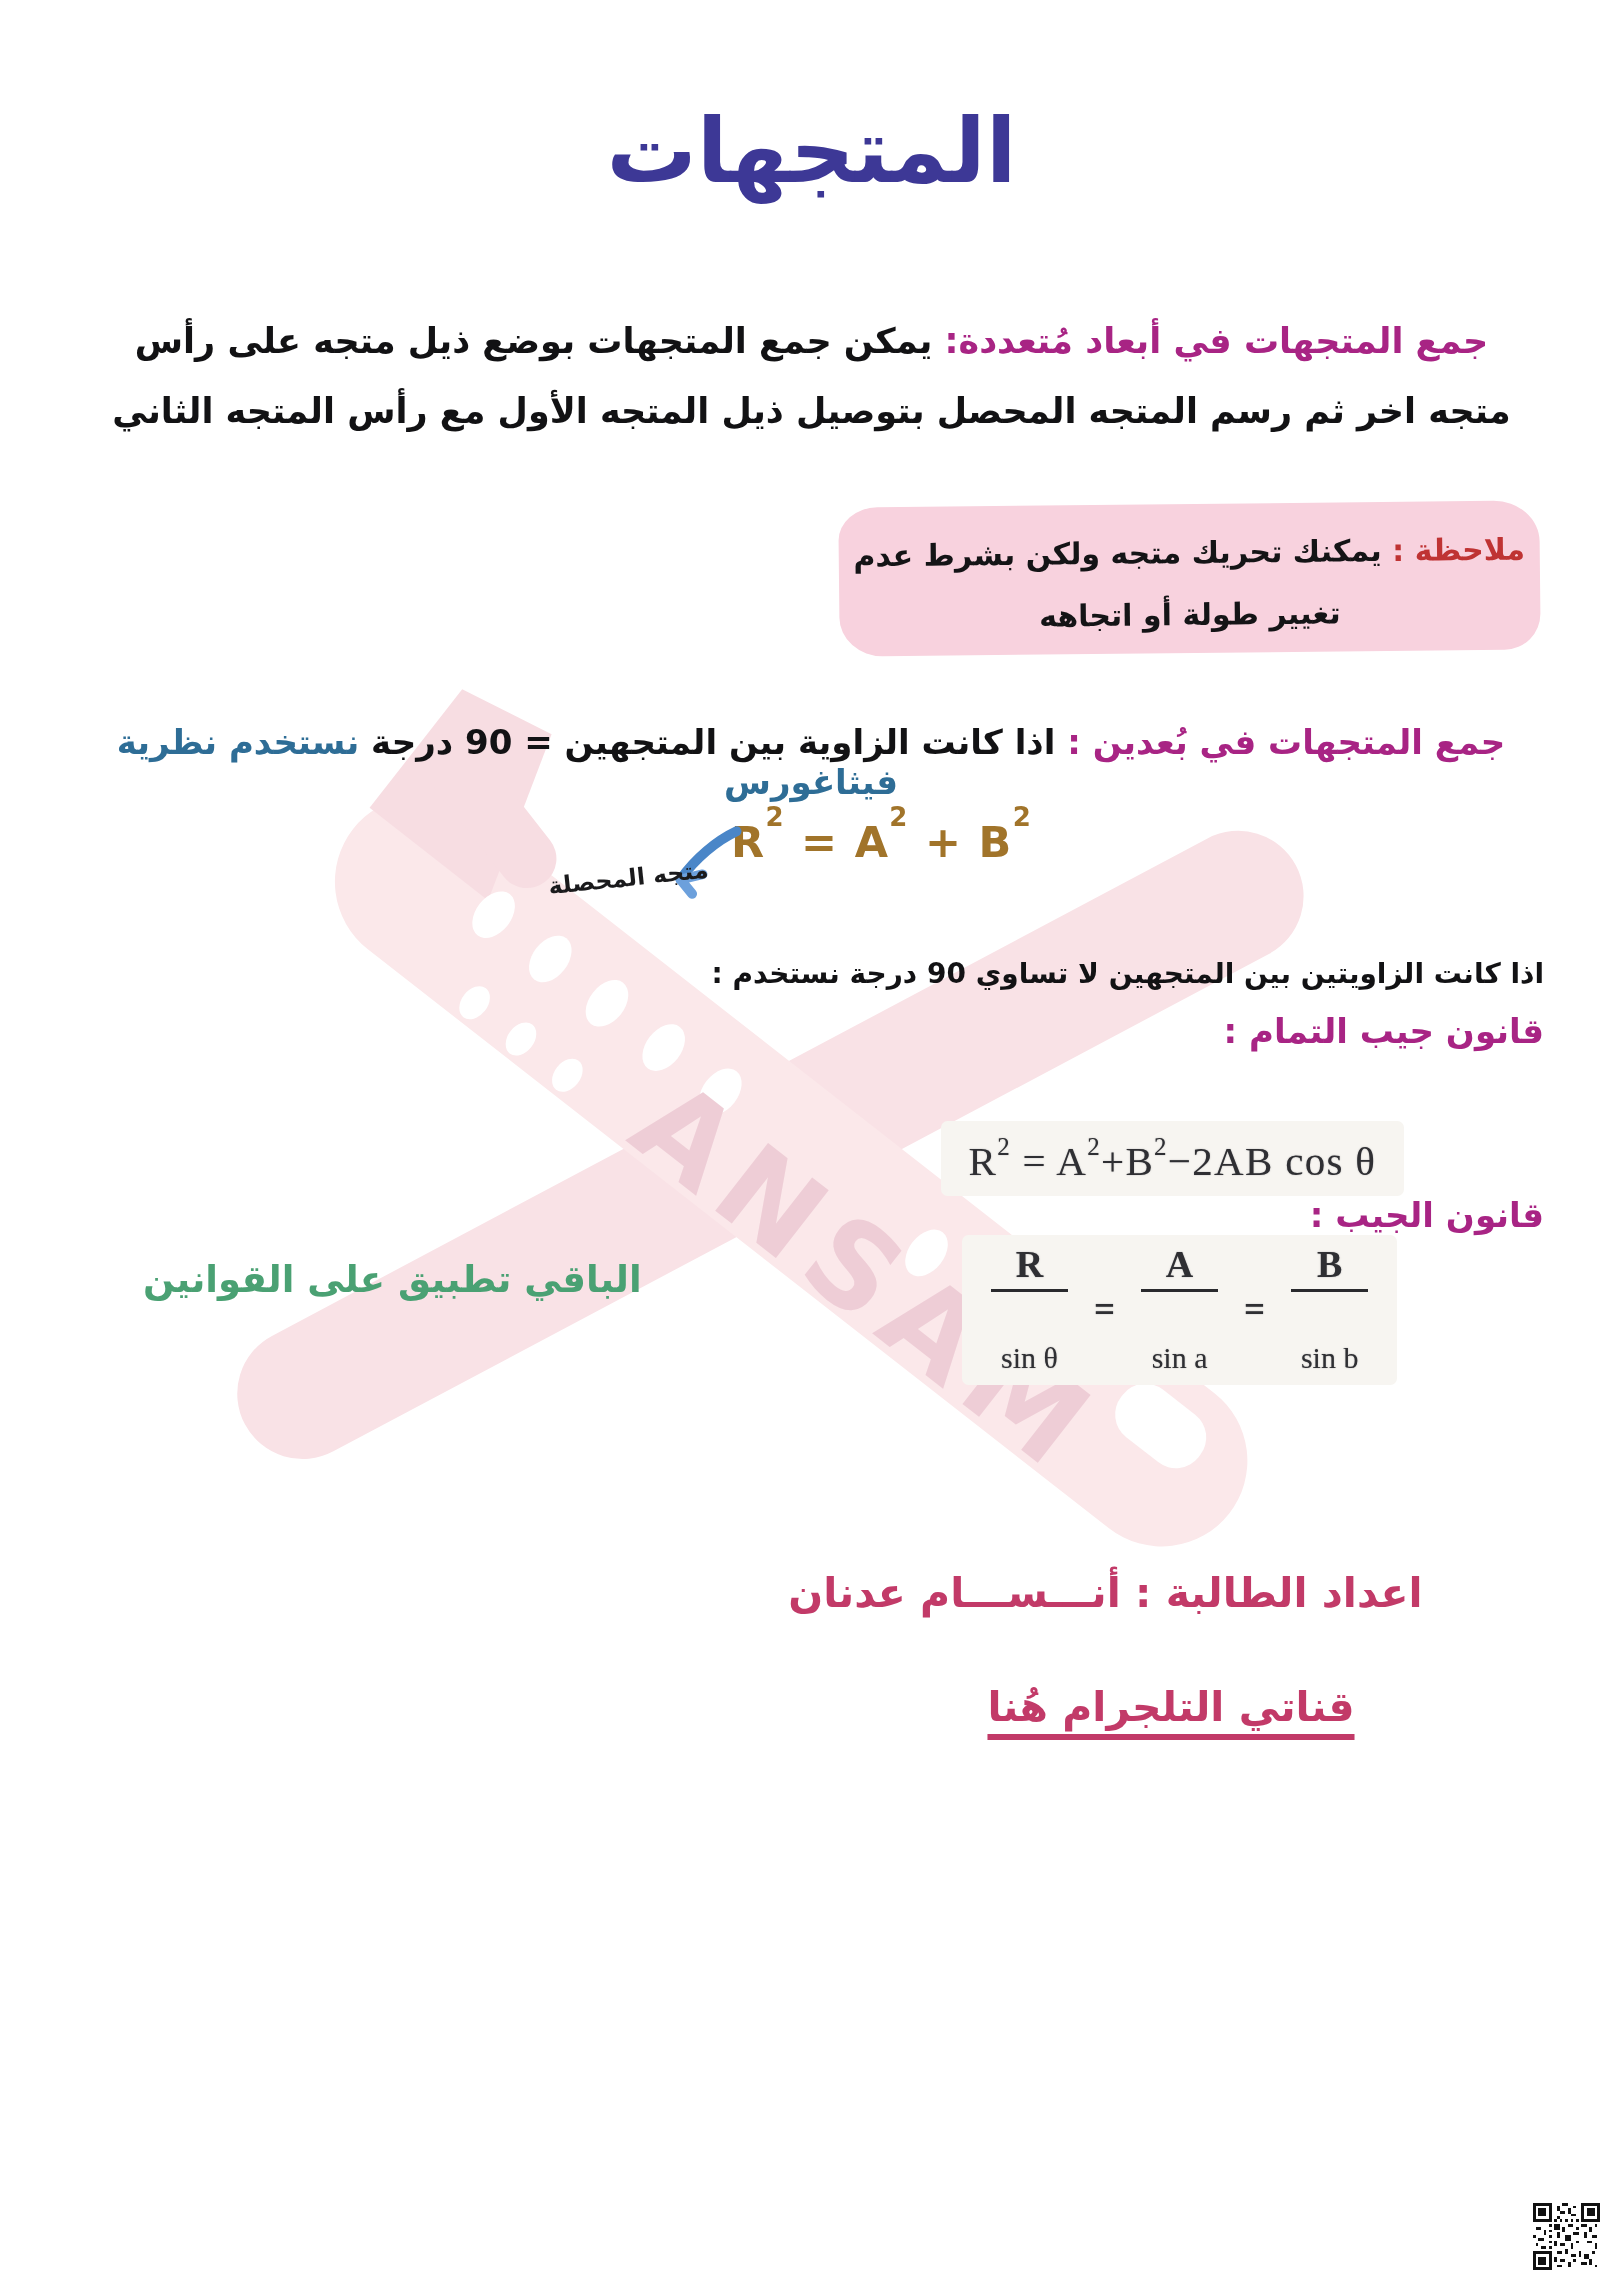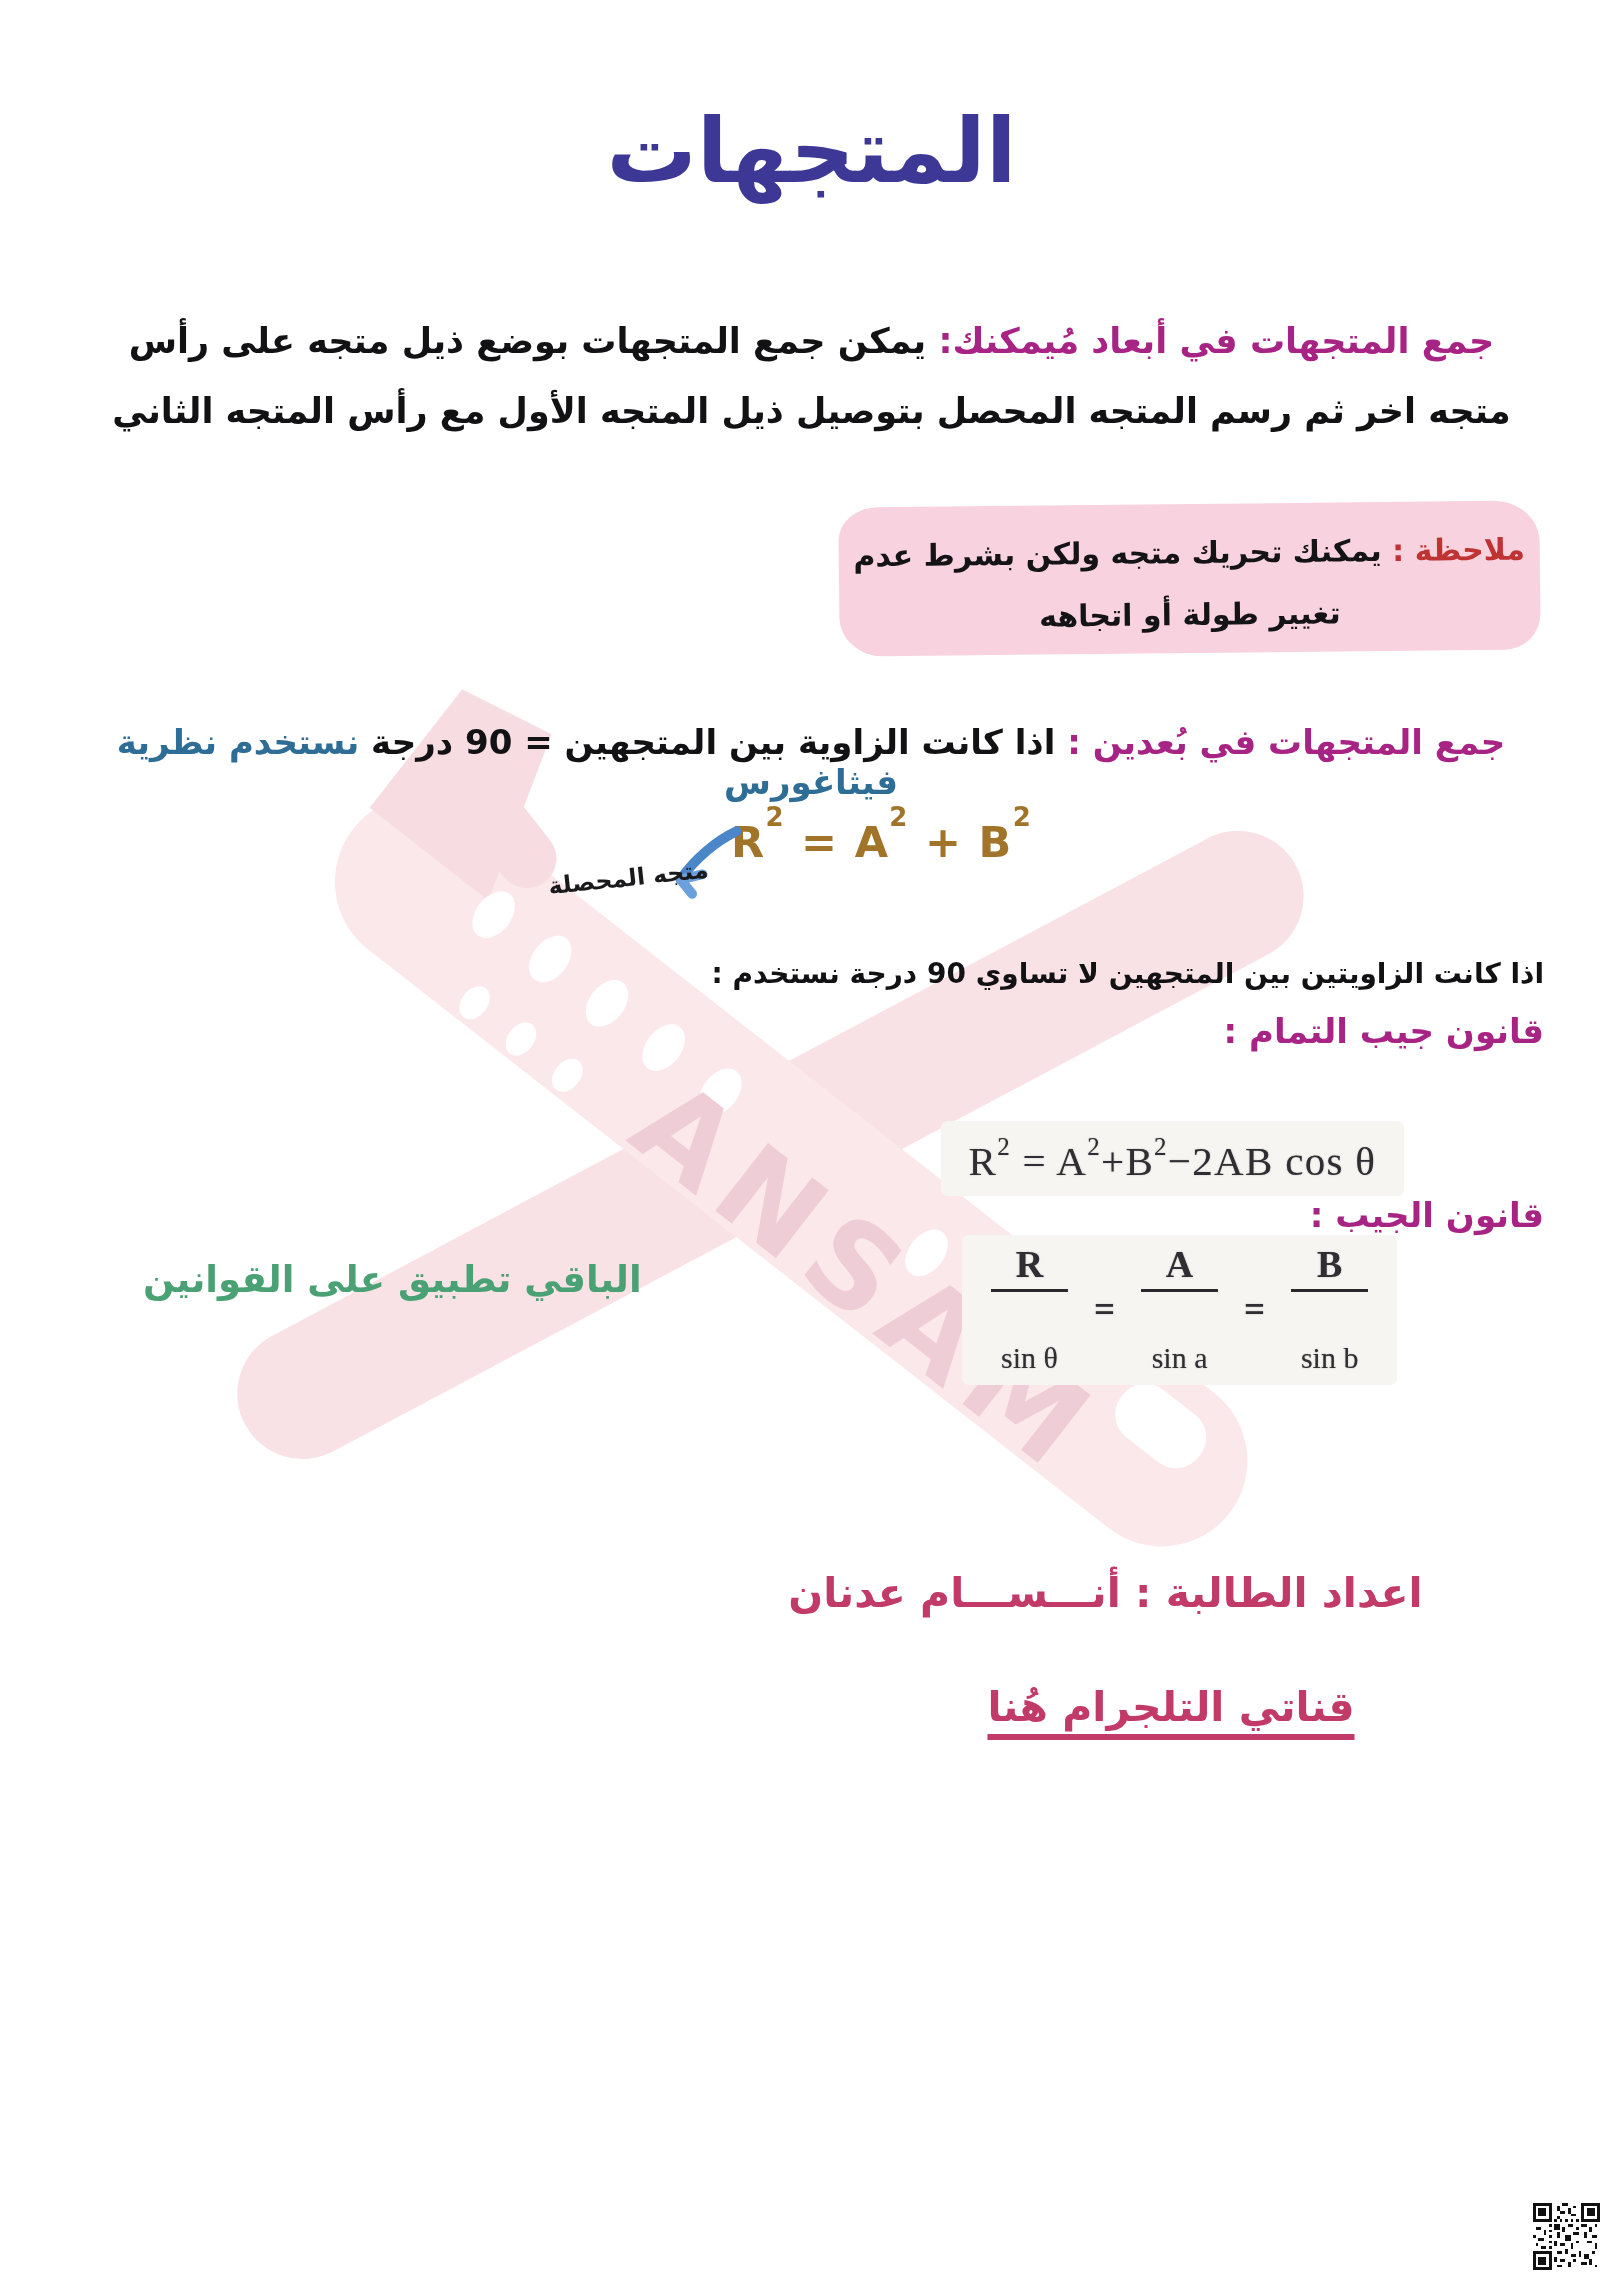--- a/index.html
+++ b/index.html
@@ -151,21 +151,21 @@
         <ellipse cx="-450" cy="96" rx="20" ry="28"></ellipse>
         <ellipse cx="-360" cy="96" rx="20" ry="28"></ellipse>
       </g>
       <text x="-230" y="120" font-family="DejaVu Sans, sans-serif" font-size="180" font-weight="bold" fill="#eecdd6" letter-spacing="20">ANSAM</text>
     </g>
   </svg>
 
   <div class="abs title rtl">المتجهات</div>
 
   <div class="abs intro rtl">
-    <span class="lead-magenta">جمع المتجهات في أبعاد مُيمكنك:</span><span> يمكن جمع المتجهات بوضع ذيل متجه على رأس متجه اخر ثم رسم المتجه المحصل بتوصيل ذيل المتجه الأول مع رأس المتجه الثاني</span>
+    <span class="lead-magenta">جمع المتجهات في أبعاد مُتعددة:</span><span> يمكن جمع المتجهات بوضع ذيل متجه على رأس متجه اخر ثم رسم المتجه المحصل بتوصيل ذيل المتجه الأول مع رأس المتجه الثاني</span>
   </div>
 
   <div class="abs note-box">
     <div class="note-text">
       <span class="note-label">ملاحظة :</span><span> يمكنك تحريك متجه ولكن بشرط عدم</span><br>
       <span>تغيير طولة أو اتجاهه</span>
     </div>
   </div>
 
   <div class="abs twod rtl">

